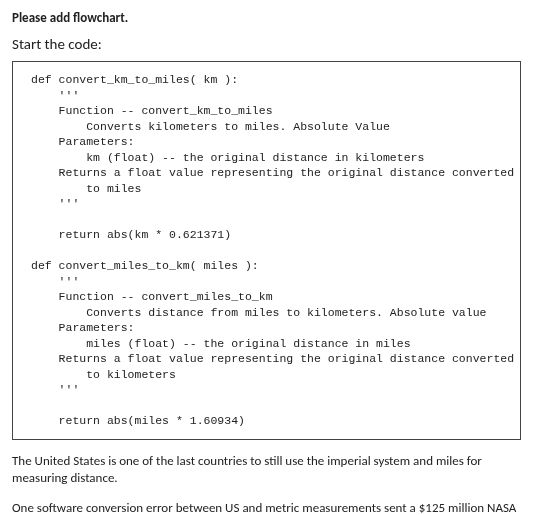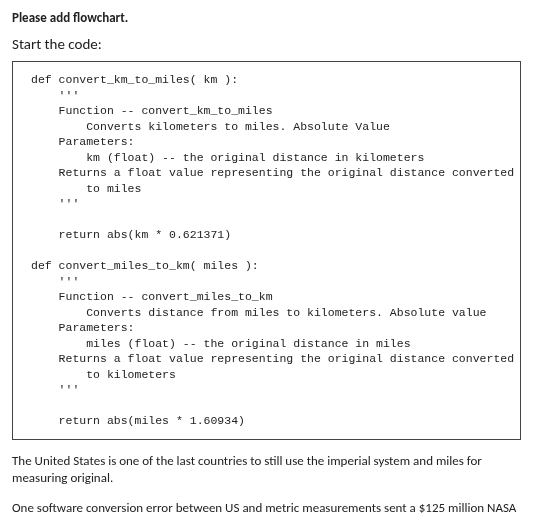--- a/index.html
+++ b/index.html
@@ -62,17 +62,17 @@
     Function -- convert_miles_to_km
         Converts distance from miles to kilometers. Absolute value
     Parameters:
         miles (float) -- the original distance in miles
     Returns a float value representing the original distance converted
         to kilometers
     '''
 
     return abs(miles * 1.60934)</div>
 
-<div class="para">The United States is one of the last countries to still use the imperial system and miles for measuring original.</div>
+<div class="para">The United States is one of the last countries to still use the imperial system and miles for measuring distance.</div>
 
 <div class="para">
   <span>One software conversion error between US and metric measurements sent a $125 million NASA probe to its fiery death in Mars' atmosphere (</span><span class="underline">Links to an external site.</span><span>).</span>
 </div>
 
 </body></html>

